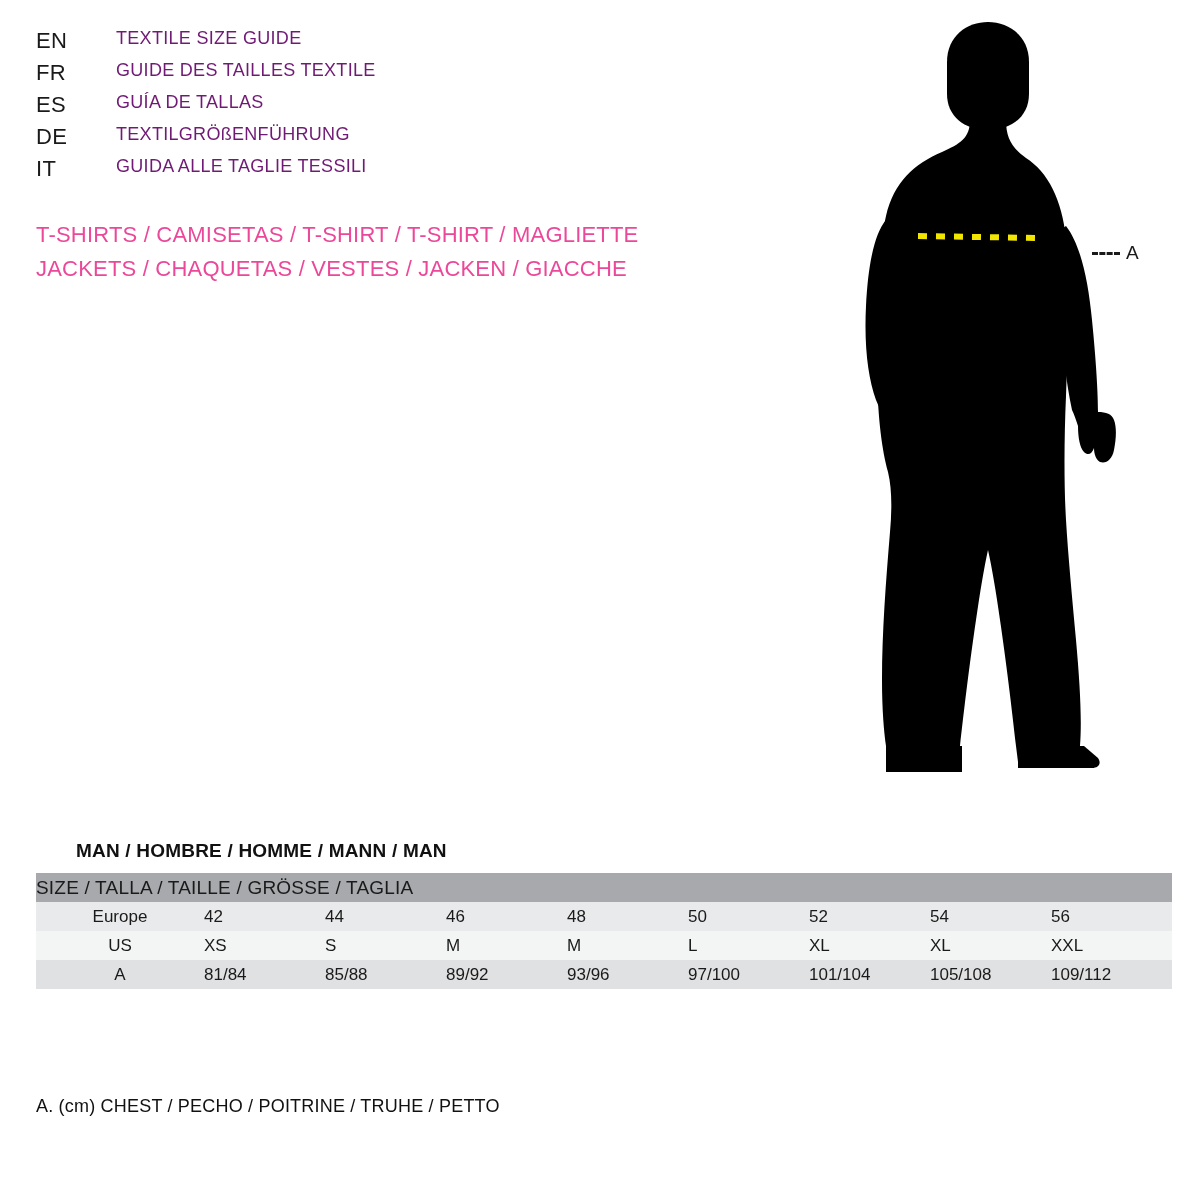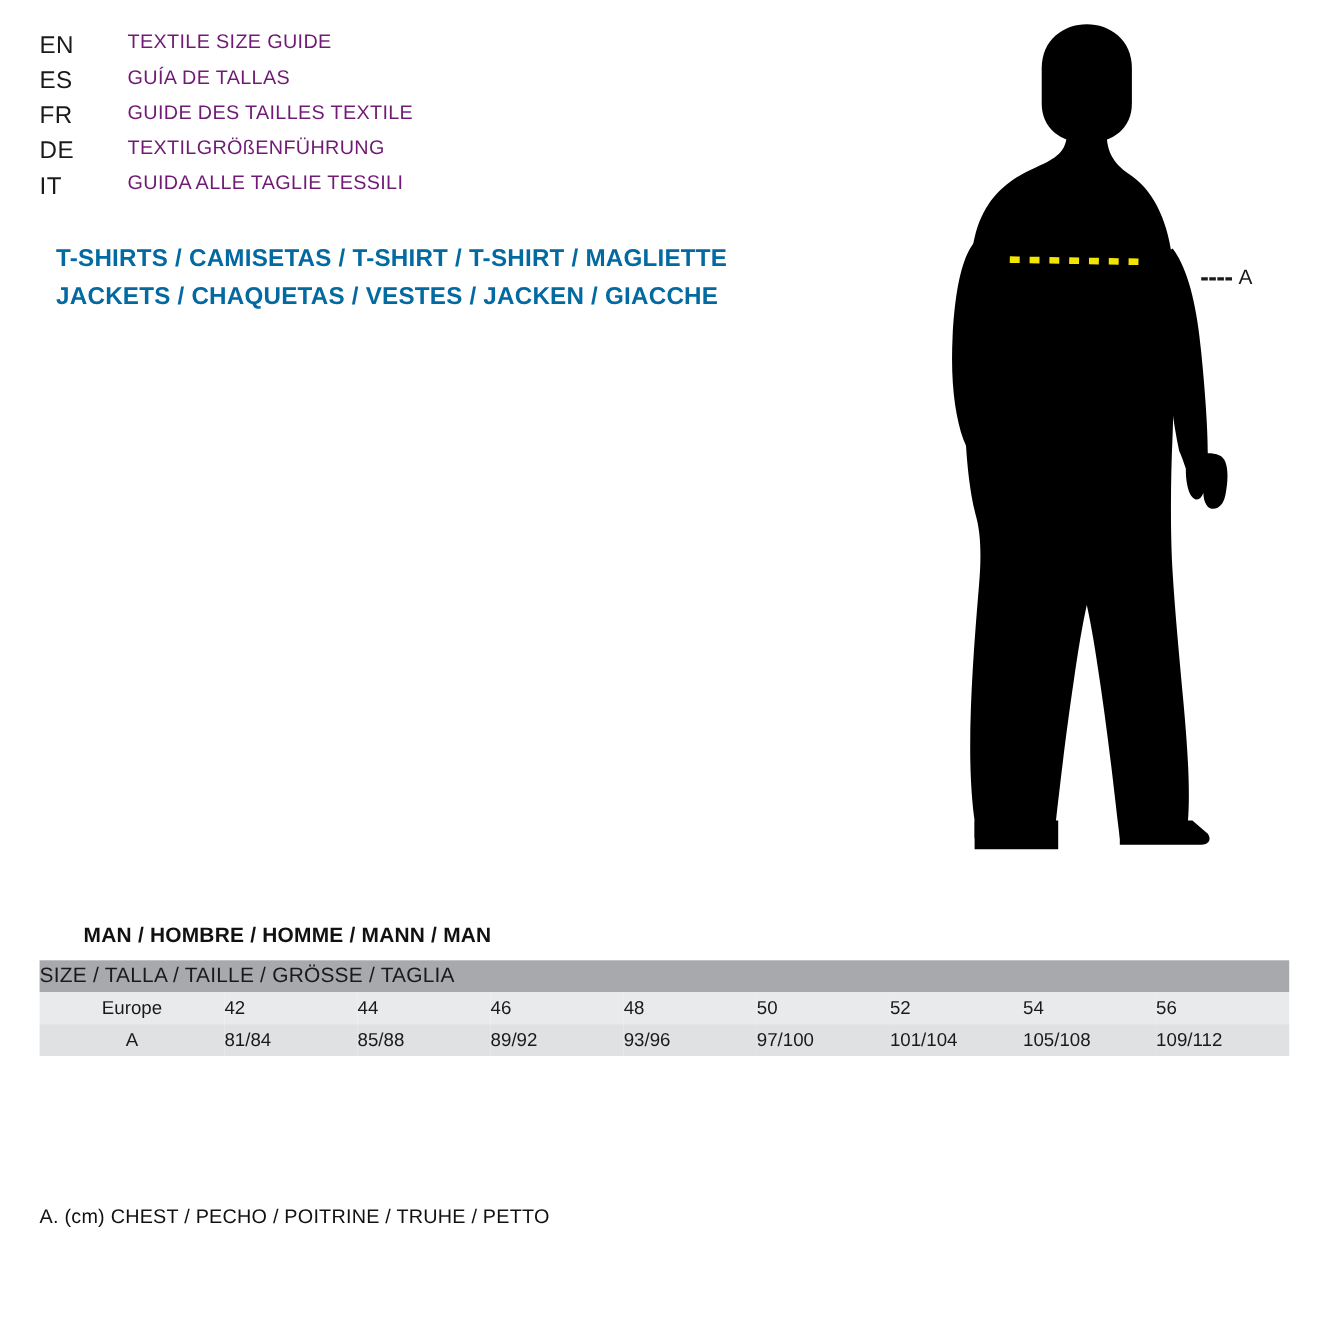--- a/index.html
+++ b/index.html
@@ -47,26 +47,25 @@
   }
 
   .garment-lines {
     position: absolute;
     left: 36px;
     top: 218px;
     width: 760px;
   }
   .garment-line {
     font-size: 22px;
-    font-weight: bold;
+    font-weight: normal;
     letter-spacing: 0.2px;
     line-height: 34px;
     white-space: nowrap;
-    color: #0369a1;
-    margin-left: 15px;
+    color: #ec4899;
   }
 
   
   .figure-wrap {
     position: absolute;
     left: 830px;
     top: 20px;
     width: 340px;
     height: 770px;
   }
@@ -157,26 +156,26 @@
 <body>
 
 <div class="page">
 
   <div class="lang-block">
     <div class="lang-row">
       <div class="lang-code">EN</div>
       <div class="lang-title">TEXTILE SIZE GUIDE</div>
     </div>
     <div class="lang-row">
+      <div class="lang-code">FR</div>
+      <div class="lang-title">GUIDE DES TAILLES TEXTILE</div>
+    </div>
+    <div class="lang-row">
       <div class="lang-code">ES</div>
       <div class="lang-title">GUÍA DE TALLAS</div>
-    </div>
-    <div class="lang-row">
-      <div class="lang-code">FR</div>
-      <div class="lang-title">GUIDE DES TAILLES TEXTILE</div>
     </div>
     <div class="lang-row">
       <div class="lang-code">DE</div>
       <div class="lang-title">TEXTILGRÖßENFÜHRUNG</div>
     </div>
     <div class="lang-row">
       <div class="lang-code">IT</div>
       <div class="lang-title">GUIDA ALLE TAGLIE TESSILI</div>
     </div>
   </div>
@@ -247,20 +246,31 @@
           <td class="label-cell">Europe</td>
           <td class="val-cell">42</td>
           <td class="val-cell">44</td>
           <td class="val-cell">46</td>
           <td class="val-cell">48</td>
           <td class="val-cell">50</td>
           <td class="val-cell">52</td>
           <td class="val-cell">54</td>
           <td class="val-cell">56</td>
         </tr>
+        <tr class="row-lighter">
+          <td class="label-cell">US</td>
+          <td class="val-cell">XS</td>
+          <td class="val-cell">S</td>
+          <td class="val-cell">M</td>
+          <td class="val-cell">M</td>
+          <td class="val-cell">L</td>
+          <td class="val-cell">XL</td>
+          <td class="val-cell">XL</td>
+          <td class="val-cell">XXL</td>
+        </tr>
         <tr class="row-mid">
           <td class="label-cell">A</td>
           <td class="val-cell">81/84</td>
           <td class="val-cell">85/88</td>
           <td class="val-cell">89/92</td>
           <td class="val-cell">93/96</td>
           <td class="val-cell">97/100</td>
           <td class="val-cell">101/104</td>
           <td class="val-cell">105/108</td>
           <td class="val-cell">109/112</td>

